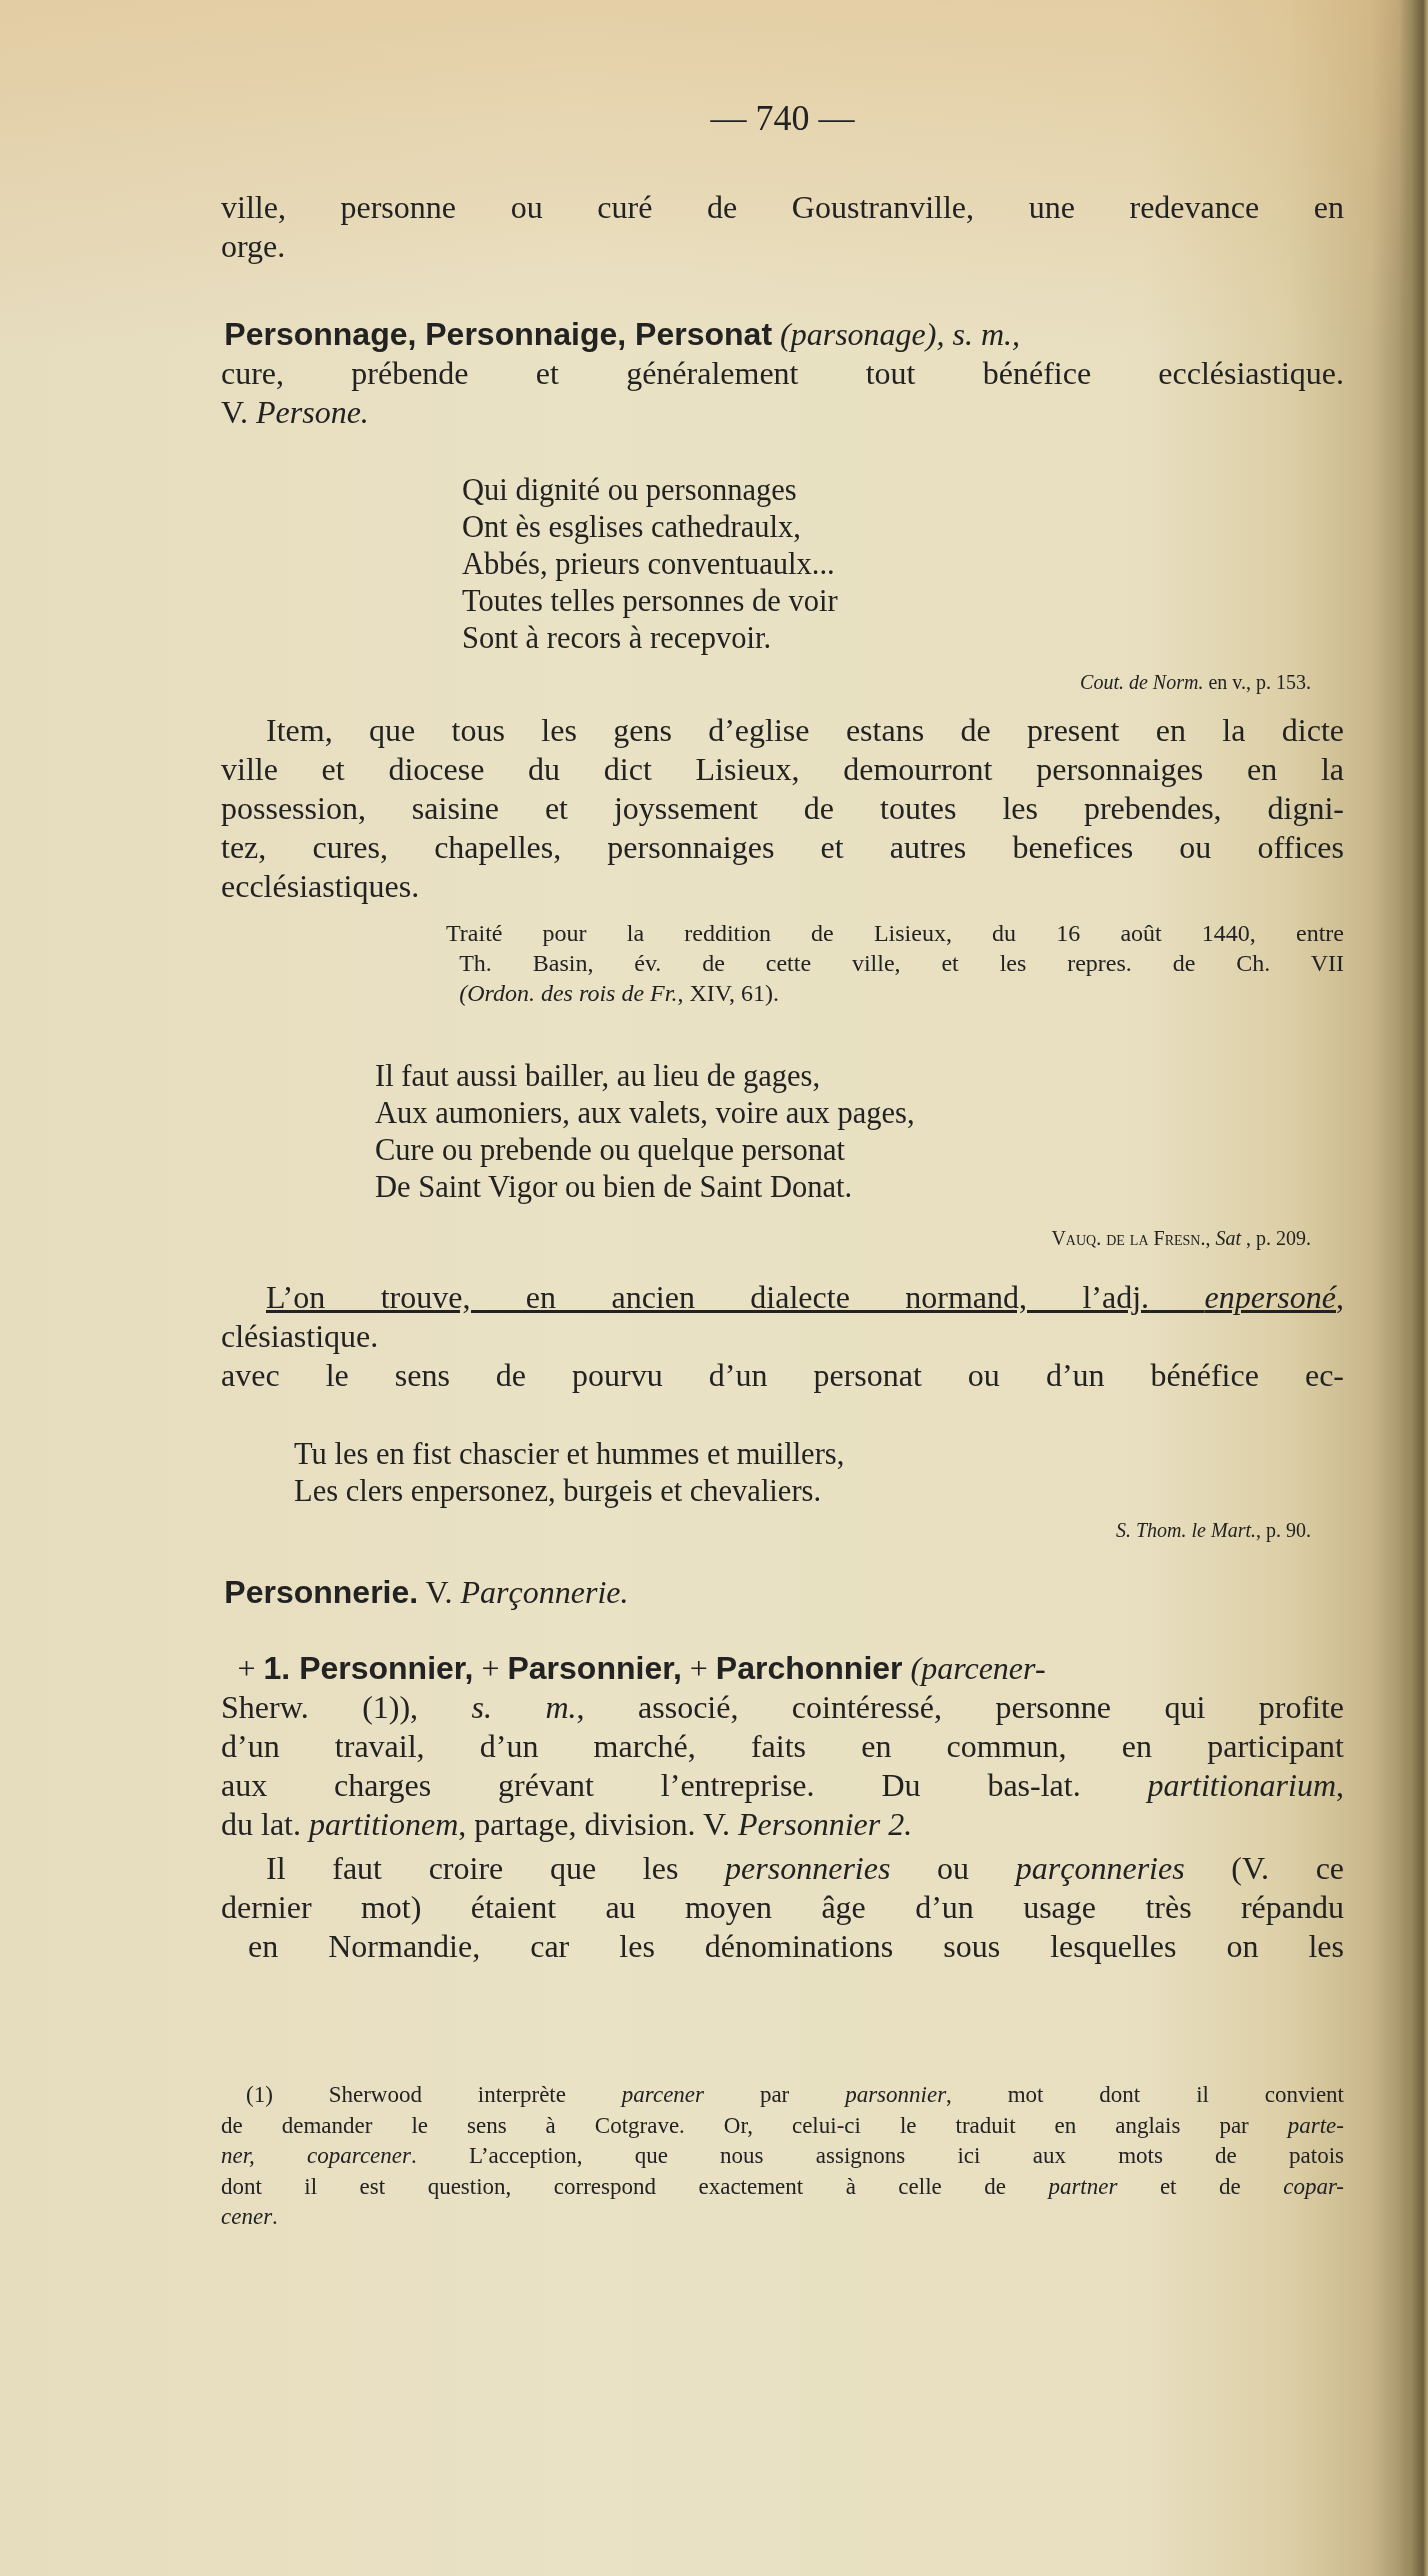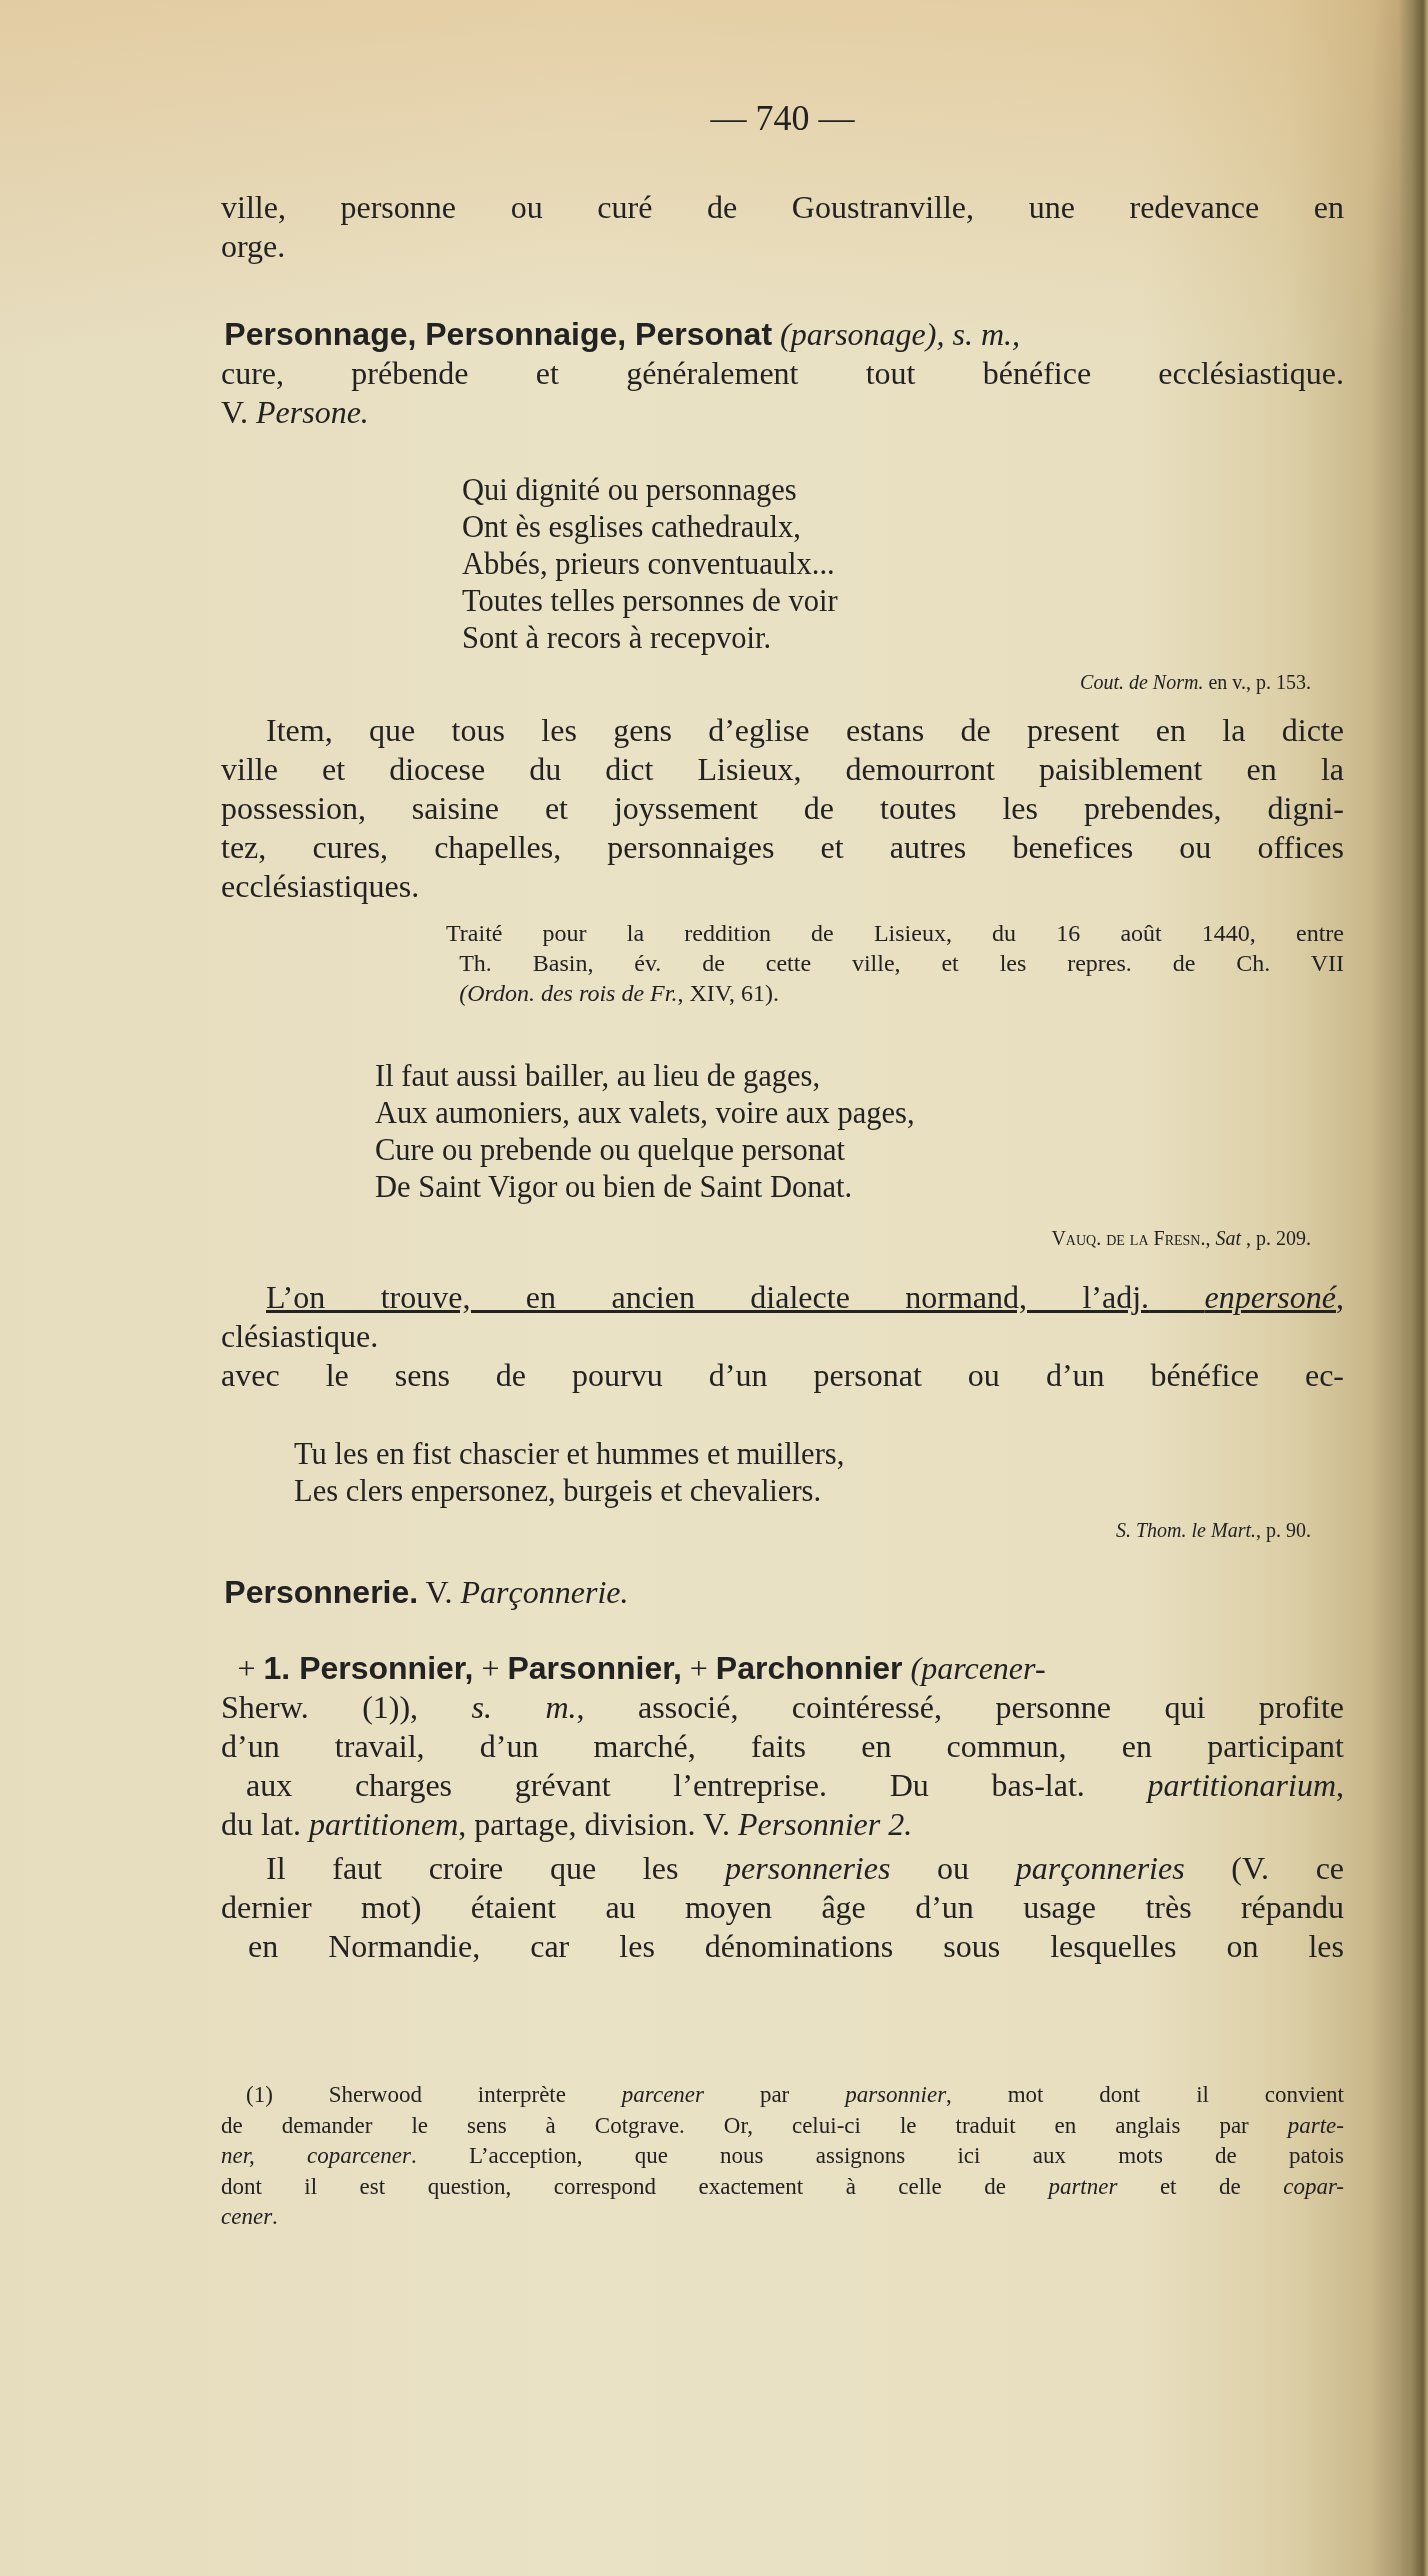--- a/index.html
+++ b/index.html
@@ -60,21 +60,21 @@
     <div>Toutes telles personnes de voir</div>
     <div>Sont à recors à recepvoir.</div>
   </div>
   <div class="cite" style="top:667px; right:33px;">
     <span class="i">Cout. de Norm.</span>
     <span>en v., p. 153.</span>
   </div>
 
   <div class="p" style="top:711px;">
     <div class="indent" style="text-align-last:justify;">Item, que tous les gens d’eglise estans de present en la dicte</div>
-    <div style="text-align-last:justify;">ville et diocese du dict Lisieux, demourront paisiblement en la</div>
+    <div style="text-align-last:justify;">ville et diocese du dict Lisieux, demourront personnaiges en la</div>
     <div style="text-align-last:justify;">possession, saisine et joyssement de toutes les prebendes, digni-</div>
     <div style="text-align-last:justify;">tez, cures, chapelles, personnaiges et autres benefices ou offices</div>
     <div>ecclésiastiques.</div>
   </div>
   <div class="small" style="top:908px; left:225px; width:898px;">
     <div style="text-align-last:justify;margin-top:10px;">Traité pour la reddition de Lisieux, du 16 août 1440, entre</div>
     <div style="padding-left:13.2px; text-align-last:justify;">Th. Basin, év. de cette ville, et les repres. de Ch. VII</div>
     <div style="padding-left:13.2px;">
       <span class="i">(Ordon. des rois de Fr.</span><span>, XIV, 61).</span>
     </div>
@@ -123,21 +123,21 @@
       <span class="b">Parsonnier,</span>
       <span>+</span>
       <span class="b">Parchonnier</span>
       <span class="i">(parcener-</span>
     </div>
     <div style="text-align-last:justify;">
       <span>Sherw. (1)),</span>
       <span class="i">s. m.</span><span>, associé, cointéressé, personne qui profite</span>
     </div>
     <div style="text-align-last:justify;">d’un travail, d’un marché, faits en commun, en participant</div>
-    <div style="text-align-last:justify;margin-left:25px;">
+    <div style="text-align-last:justify;">
       <span>aux charges grévant l’entreprise. Du bas-lat.</span>
       <span class="i">partitionarium</span><span>,</span>
     </div>
     <div>
       <span>du lat.</span>
       <span class="i">partitionem</span><span>, partage, division. V.</span>
       <span class="i">Personnier 2.</span>
     </div>
   </div>
 

